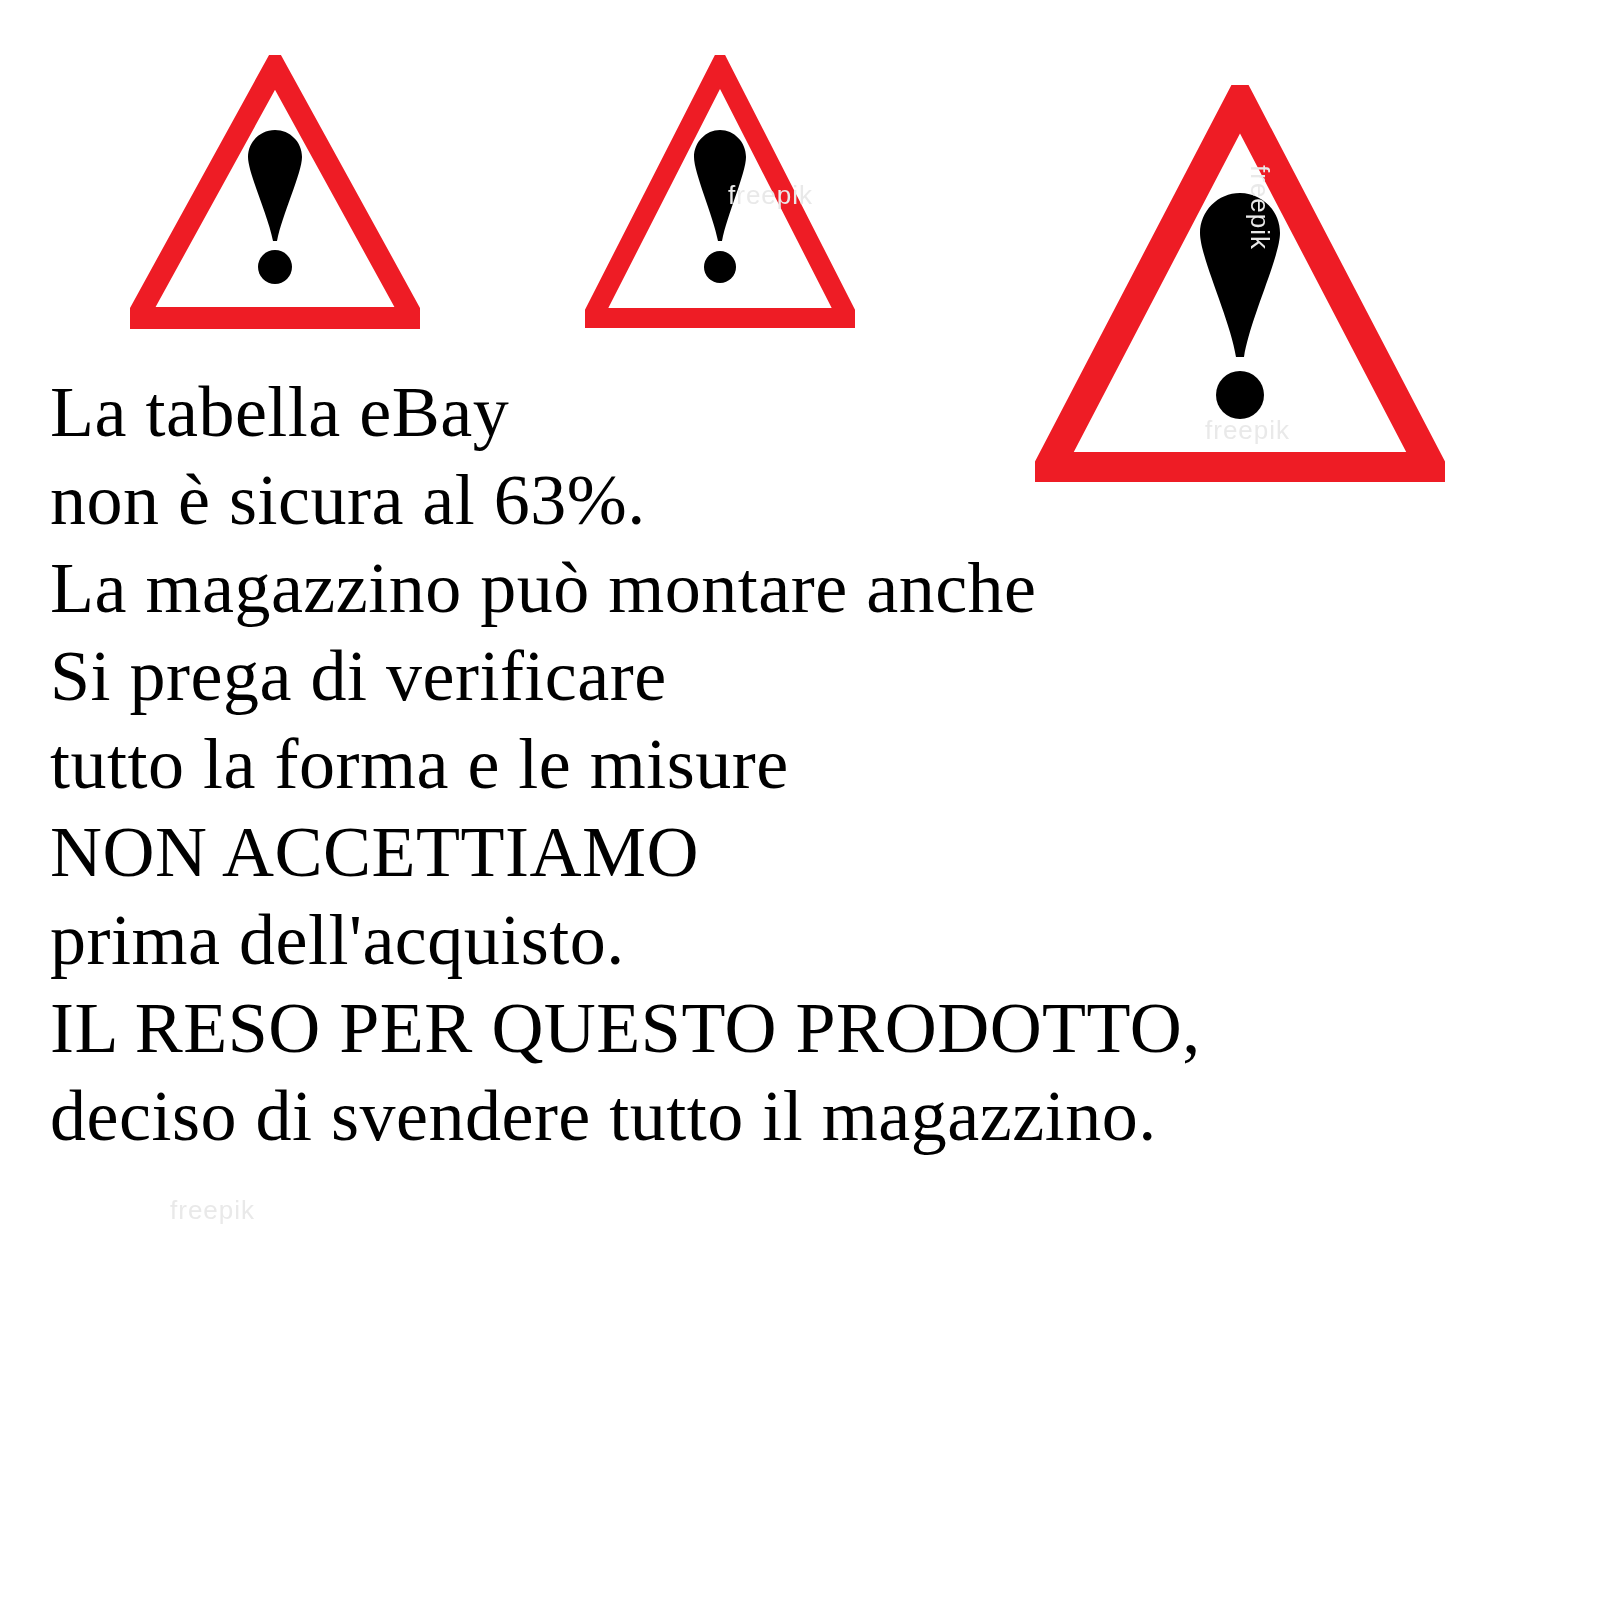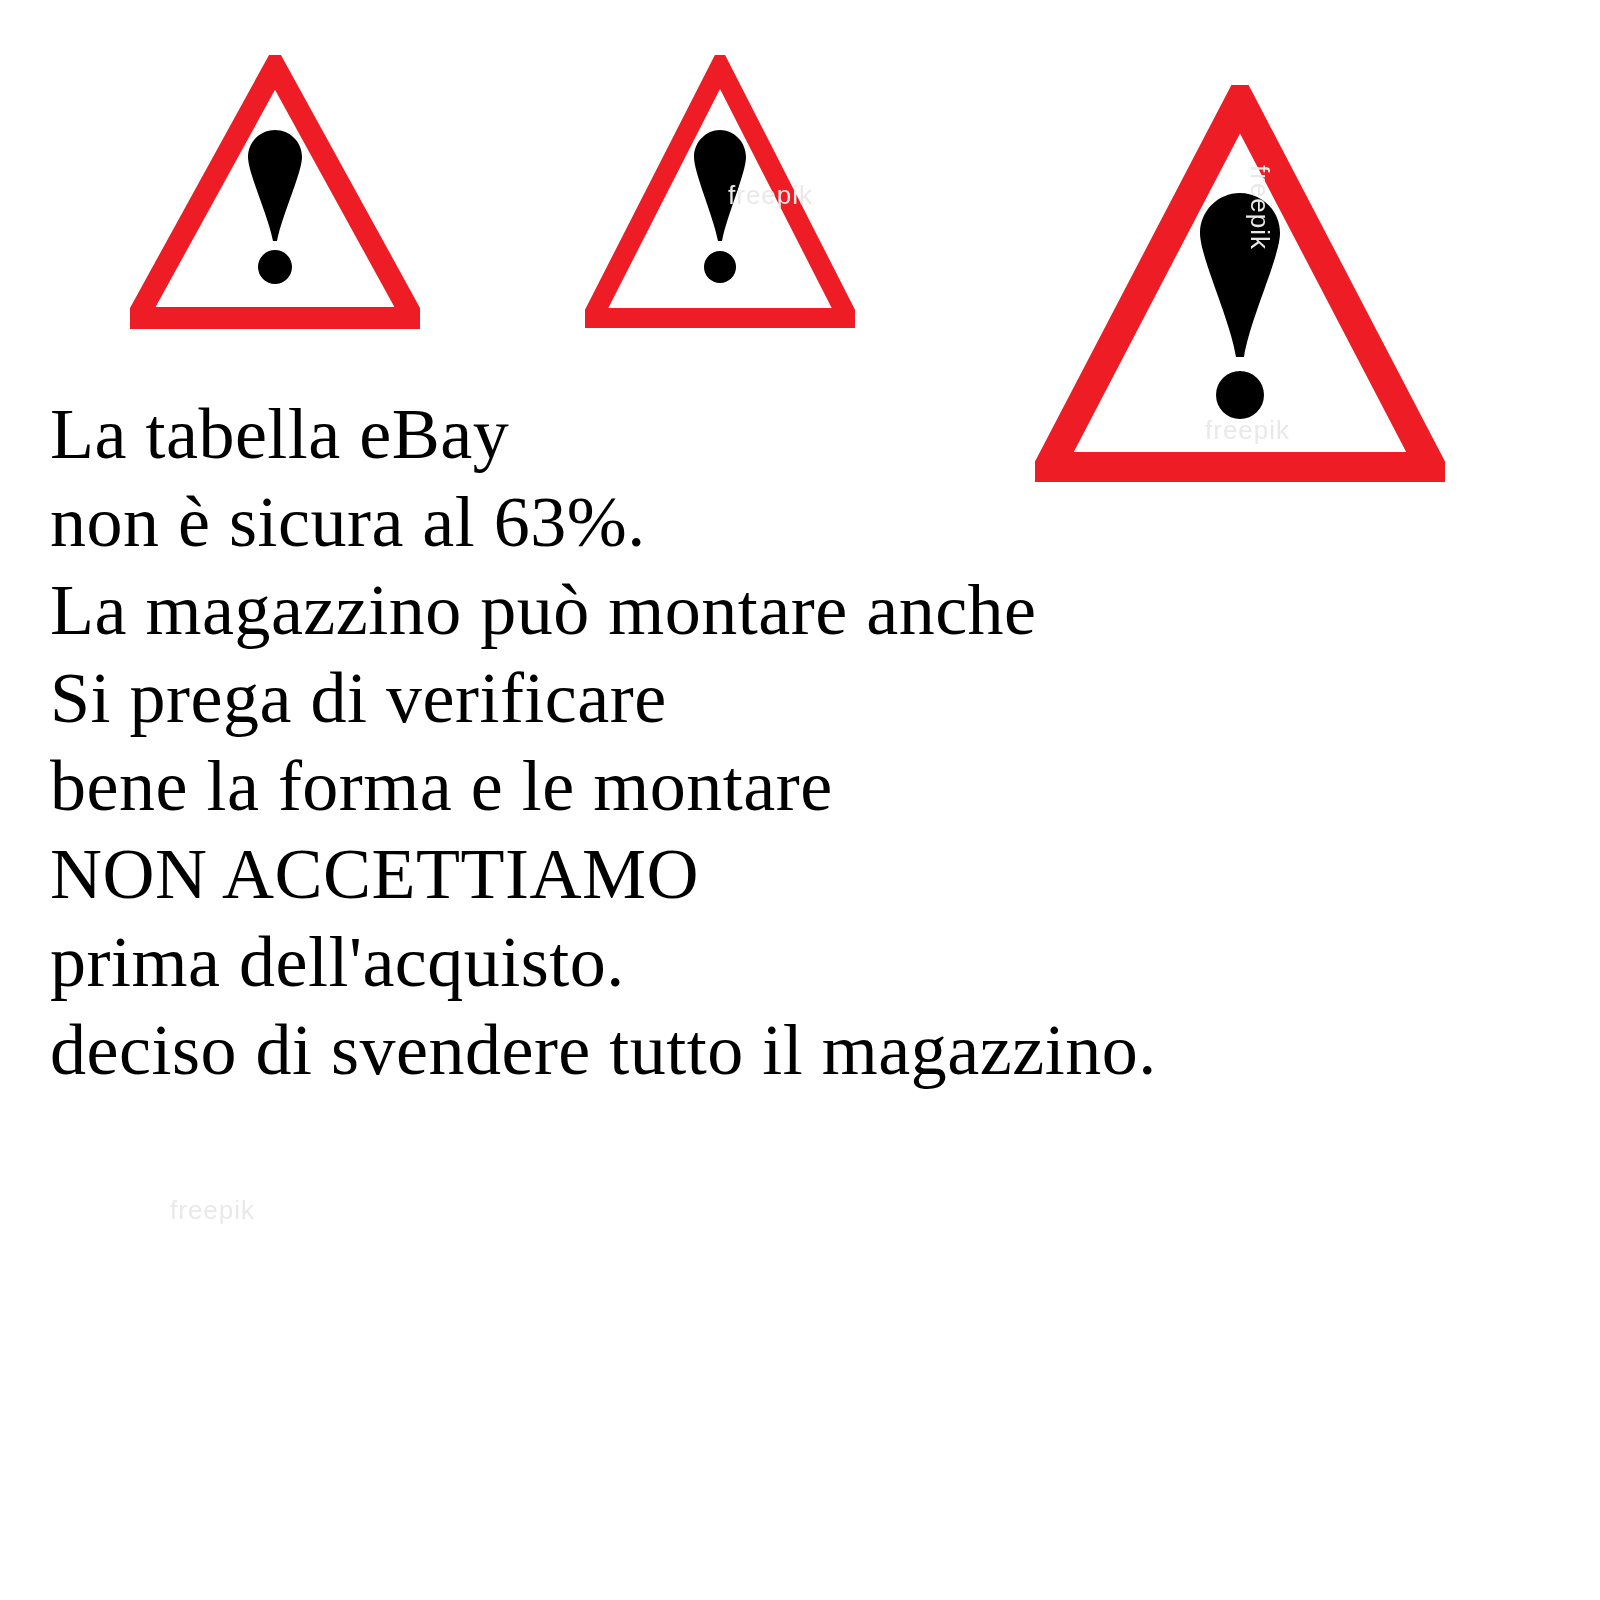--- a/index.html
+++ b/index.html
@@ -42,21 +42,21 @@
   }
   #wm-1 { left: 728px;  top: 180px; }
   #wm-2 { left: 1275px; top: 165px; transform: rotate(90deg); transform-origin: left top; }
   #wm-3 { left: 1205px; top: 415px; }
   #wm-4 { left: 170px;  top: 1195px; }
 
   
   #text-block {
     position: absolute;
     left: 50px;
-    top: 390px;
+    top: 368px;
     width: 1520px;
   }
   .line {
     font-family: "Liberation Serif", serif;
     font-size: 72px;
     line-height: 88px;
     color: #000000;
     white-space: nowrap;
     letter-spacing: 0.5px;
   }
@@ -93,19 +93,20 @@
   <div class="wm" id="wm-1">freepik</div>
   <div class="wm" id="wm-2">freepik</div>
   <div class="wm" id="wm-3">freepik</div>
   <div class="wm" id="wm-4">freepik</div>
 
   <div id="text-block">
     <div class="line">La tabella eBay</div>
     <div class="line">non è sicura al 63%.</div>
     <div class="line">La magazzino può montare anche</div>
     <div class="line">Si prega di verificare</div>
-    <div class="line">bene la forma e le montare</div>
+    <div class="line">tutto la forma e le misure</div>
     <div class="line">NON ACCETTIAMO</div>
     <div class="line">prima dell'acquisto.</div>
+    <div class="line">IL RESO PER QUESTO PRODOTTO,</div>
     <div class="line">deciso di svendere tutto il magazzino.</div>
   </div>
 
 </div>
 
 </body></html>

